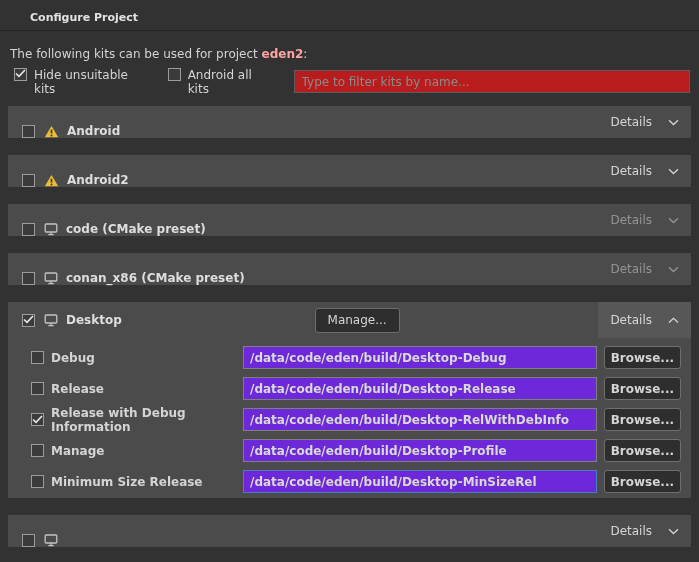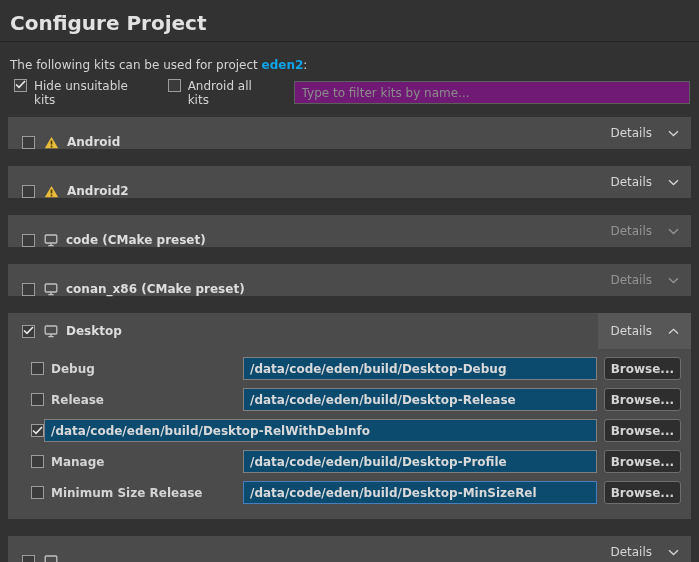--- a/index.html
+++ b/index.html
@@ -6,45 +6,46 @@
   html, body { margin: 0; padding: 0; }
   body {
     width: 699px; height: 562px; overflow: hidden;
     background: #323232;
     color: #d4d4d4;
     font-family: "DejaVu Sans", "Liberation Sans", sans-serif;
     font-size: 12px;
   }
 
   .page-title {
-    font-size: 20px; font-weight: bold; color: #e2e2e2;
+    font-size: 11px; font-weight: bold; color: #e2e2e2;
     padding: 11px 10px 6px 10px;
+    margin-left: 20px;
   }
   .title-rule { border-bottom: 1px solid #242424; }
 
   .subtitle { margin: 16px 10px 0 10px; color: #d4d4d4; }
-  .subtitle b { color: #0ea5e9; }
+  .subtitle b { color: #fca5a5; }
 
   .filter-row {
     display: flex; align-items: center;
     margin: 9px 9px 0 14px; height: 23px;
   }
   .cb-group { display: inline-flex; align-items: flex-start; gap: 7px; margin-right: 24px; cursor: default; }
 
   .checkbox {
     width: 13px; height: 13px; flex: 0 0 13px;
     border: 1px solid #9c9c9c; background: #3b3b3b;
     display: inline-flex; align-items: center; justify-content: center;
   }
   .checkbox svg { visibility: hidden; margin-top: -1px; }
   .checkbox.checked svg { visibility: visible; }
 
   .filter-input {
     margin-left: auto; width: 424px; height: 23px;
-    background: #701a75; border: 1px solid #5e5e5e;
+    background: #b91c1c; border: 1px solid #5e5e5e;
     color: #d4d4d4; padding: 0 7px; font: inherit; outline: none;
   }
   .filter-input::placeholder { color: #8b8b8b; }
 
   .kits { margin-top: -4px; }
   .kit-row, .kit-group { background: #4b4b4b; margin: 17px 8px 0 8px; }
 
   .kit-row {
     height: 32px; display: flex; align-items: flex-end;
     padding-left: 14px;
@@ -53,37 +54,37 @@
   .kit-name { font-weight: bold; color: #dedede; margin-left: 8px; }
 
   .details-toggle {
     margin-left: auto; height: 100%;
     display: inline-flex; align-items: center; gap: 16px;
     padding: 0 12px; color: #d6d6d6; cursor: default;
   }
   .details-toggle.disabled { color: #949494; }
   .details-toggle.active { background: #575757; }
 
-  .kit-group { padding-bottom: 15px; }
+  .kit-group { padding-bottom: 5px; }
   .group-header { height: 36px; display: flex; align-items: center; padding-left: 14px; }
 
   .btn {
     background: #2e2e2e; border: 1px solid #6e6e6e; border-radius: 3px;
     color: #d4d4d4; font: inherit; height: 25px; cursor: default;
   }
   .manage-btn { padding: 0 12px; margin-left: auto; margin-right: 6px; }
 
   .config-row {
     display: flex; align-items: center;
     height: 23px; margin: 8px 10px 0 23px; font-weight: bold;
   }
   .config-label { margin-left: 7px; flex: 0 0 192px; color: #d4d4d4; }
   .path-input {
     flex: 1; height: 23px;
-    background: #0c4a6e; border: 1px solid #7f7f7f;
+    background: #6d28d9; border: 1px solid #7f7f7f;
     color: #d9d9d9; padding: 0 6px; font: inherit; outline: none;
   }
   .path-input.focused { border: 1px solid #4a7ebb; }
   .browse-btn { flex: 0 0 74px; height: 23px; margin-left: 7px; }
 </style>
 </head>
 <body>
 
 <div>
 
@@ -212,20 +213,21 @@
             </svg>
         </span>
         <span class="kit-icon">
           <svg width="14" height="13" viewBox="0 0 14 13">
               <rect x="1.2" y="1" width="11.6" height="8" rx="1" fill="none" stroke="#c3c3c3" stroke-width="1.3"></rect>
               <line x1="7" y1="9" x2="7" y2="11" stroke="#c3c3c3" stroke-width="1.3"></line>
               <line x1="4.3" y1="11.6" x2="9.7" y2="11.6" stroke="#c3c3c3" stroke-width="1.3"></line>
             </svg>
         </span>
         <span class="kit-name">Desktop</span>
+        <button class="btn manage-btn">Manage...</button>
         <span class="details-toggle active">
           <span>Details</span>
           <svg width="11" height="7" viewBox="0 0 11 7">
               <polyline points="1,5.5 5.5,1.3 10,5.5" fill="none" stroke="currentColor" stroke-width="1.3"></polyline>
             </svg>
         </span>
       </div>
 
       <div class="config-row">
         <span class="checkbox">
@@ -248,20 +250,21 @@
         <input class="path-input" type="text" value="/data/code/eden/build/Desktop-Release" style="">
         <button class="btn browse-btn">Browse...</button>
       </div>
 
       <div class="config-row">
         <span class="checkbox checked">
           <svg width="11" height="9" viewBox="0 0 11 9">
               <polyline points="1,4.5 4,7.3 10,1" fill="none" stroke="#eaeaea" stroke-width="1.6"></polyline>
             </svg>
         </span>
+        <span class="config-label">Release with Debug Information</span>
         <input class="path-input" type="text" value="/data/code/eden/build/Desktop-RelWithDebInfo" style="">
         <button class="btn browse-btn">Browse...</button>
       </div>
 
       <div class="config-row">
         <span class="checkbox">
           <svg width="11" height="9" viewBox="0 0 11 9">
               <polyline points="1,4.5 4,7.3 10,1" fill="none" stroke="#eaeaea" stroke-width="1.6"></polyline>
             </svg>
         </span>

